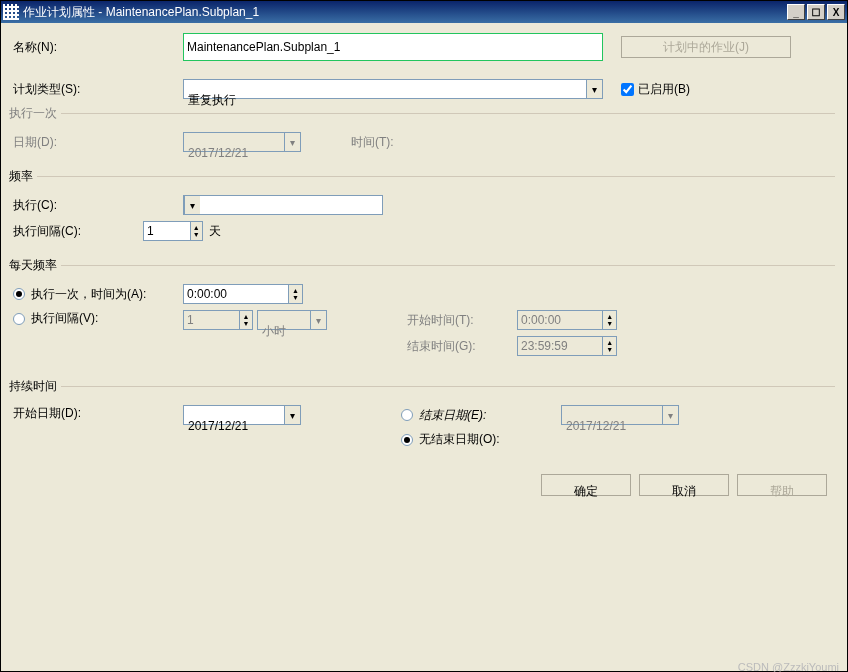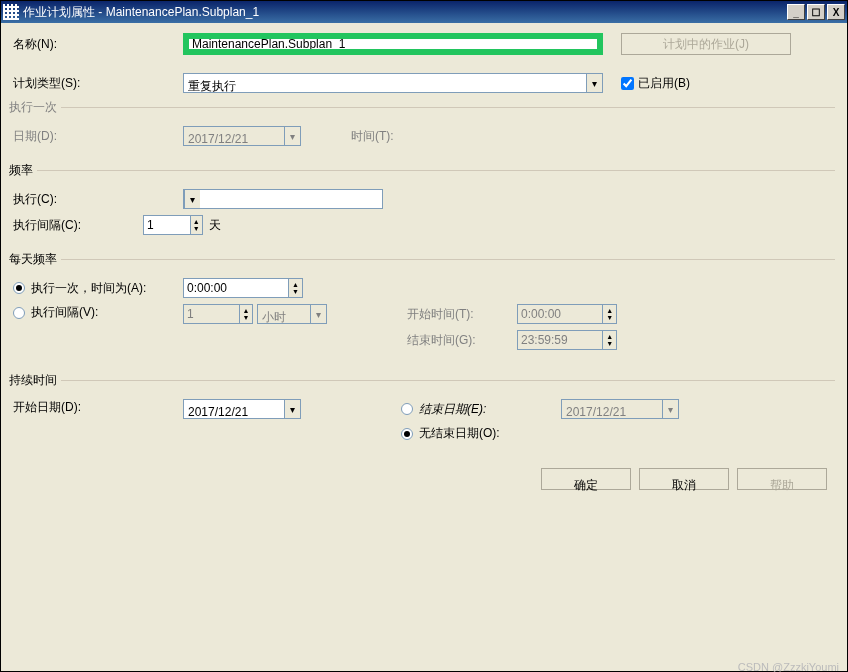--- a/index.html
+++ b/index.html
@@ -7,26 +7,26 @@
 .window { width: 848px; height: 672px; background: #ece9d8; border: 1px solid #000; position: relative; display:flex; flex-direction:column;}
 .titlebar { height: 22px; background: linear-gradient(to bottom, #0a246a, #3a6ea5); color: #fff; display: flex; align-items: center; padding: 1px 2px; font-family:"SimSun","MS Sans Serif"; }
 .titlebar .ticon { width:16px; height:16px; margin-right:4px; display:inline-block; background: repeating-linear-gradient(0deg,#fff 0 2px,transparent 2px 4px),repeating-linear-gradient(90deg,#fff 0 2px,transparent 2px 4px);}
 .titlebar-text { flex: 1; white-space: nowrap; }
 .win-btns { display:flex; gap:2px;}
 .win-btn { width:18px; height:16px; background:#d4d0c8; border:1px solid #fff; border-right-color:#404040; border-bottom-color:#404040; display:flex; align-items:center; justify-content:center; font-weight:bold; font-size:10px; color:#000;}
 .content { flex:1; padding: 10px 12px 2px 12px; position:relative; }
 .row { display:flex; align-items:center; margin-bottom:6px; }
 .lbl { width:170px; color:#000; }
 .lbl.gray { color:#808080; }
-.inp { height:22px; border:6px solid #22c55e; background:#fff; padding:1px 3px; }
+.inp { height:28px; border:1px solid #22c55e; background:#fff; padding:1px 3px; }
 .btn { height:22px; border:1px solid #aca899; background:#ece9d8; padding:0 18px; }
 .btn.dis { color:#aca899; }
 .sel { height:20px; border:1px solid #7f9db9; background:#fff; display:flex; align-items:stretch; }
 .sel.dis { background:#ece9d8; color:#808080;}
-.sel .selval { flex:1; padding:12px 4px; display:flex; align-items:center;text-align:right;}
+.sel .selval { flex:1; padding:20px 4px; display:flex; align-items:center;text-align:right;}
 .sel .selbtn, .spinbtn { width:16px; background:#ece9d8; border-left:1px solid #7f9db9; display:flex; align-items:center; justify-content:center; flex-direction:column;}
 .sel .selbtn::after { content:"▾"; font-size:10px; color:#000;}
 .sel.dis .selbtn::after { color:#808080;}
 .spin { display:flex; border:1px solid #7f9db9;}
 .spin input { border:none; width:100%; padding:1px 3px; height:18px; outline:none;}
 .spin.dis input { background:#ece9d8; color:#808080;}
 .spinbtn span{font-size:7px;line-height:7px;}
 fieldset { border:1px solid #d0c8b8; border-right:none; border-bottom:none; border-left:none; margin:4px 0 8px 0; padding:10px 0 2px 0; position:relative;}
 fieldset legend { padding:0 4px 0 0; margin-left:-4px; color:#000;}
 fieldset.gray legend { color:#808080;}

